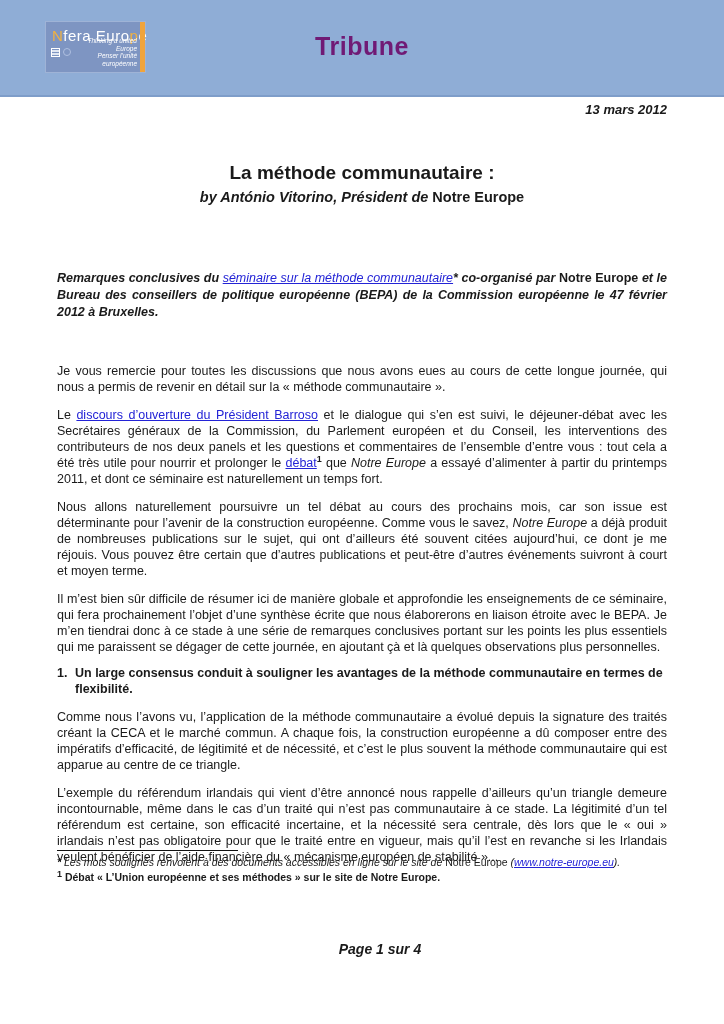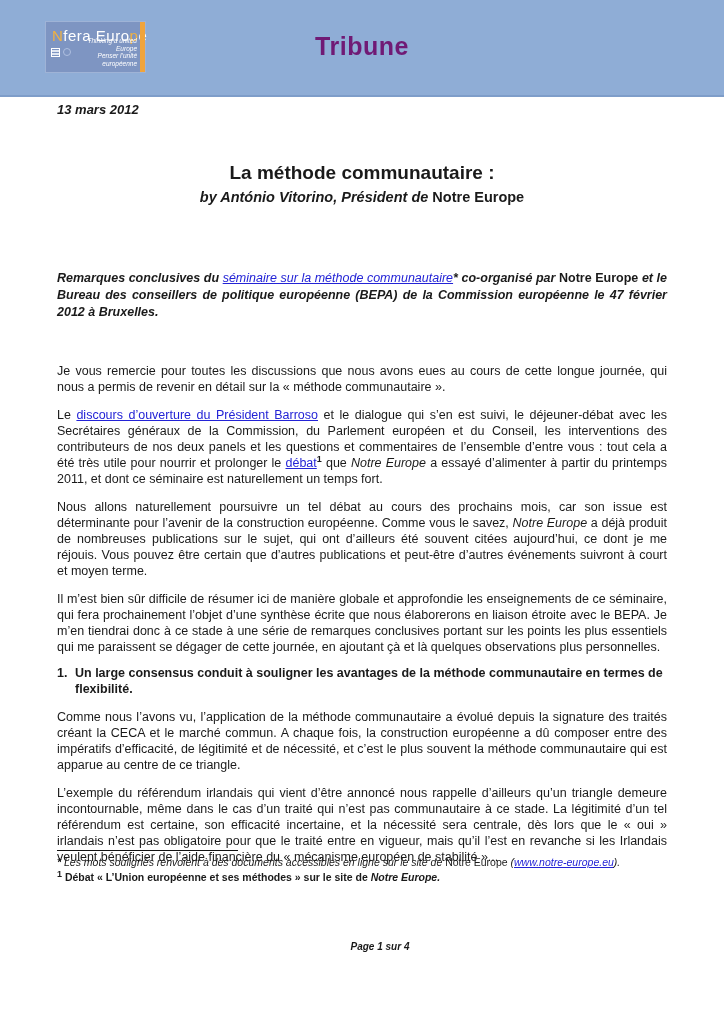--- a/index.html
+++ b/index.html
@@ -54,20 +54,21 @@
   }
   .banner-title {
     position:absolute; top:32px; left:0; width:100%;
     text-align:center;
     font-size:25px; font-weight:bold; color:#701a75;
     letter-spacing:0.5px;
   }
   
   .date-line {
     position:absolute; top:102px; left:57px; width:610px;
+    text-align:right;
     font-size:13px; font-weight:bold; font-style:italic;
   }
   
   .title-block {
     position:absolute; top:147px; left:30px; width:664px;
     text-align:center;
   }
   .title-line { font-size:19px; font-weight:bold; line-height:27px;margin-top:12px; }
   .byline { font-size:14.5px; font-weight:bold; font-style:italic; line-height:22px; }
   .byline .org { font-style:normal; }
@@ -99,26 +100,26 @@
   
   .footnotes {
     position:absolute; top:850px; left:57px; width:610px;
     font-size:10.5px; line-height:15px;
   }
   .fn-rule { width:181px; border-top:1.6px solid #111111; margin-bottom:4px; }
   .fn1 { font-style:italic; }
   .fn1 .fn-marker { font-weight:bold; }
   .fn1 .org { font-style:normal; }
   .fn2 { font-weight:bold; }
-  .fn2 .org { font-style:italic; }
+  .fn2 .org { }
   a.fnlink { color:#2323d6; text-decoration:underline; font-style:italic; }
   .page-num {
     position:absolute; top:941px; left:0; width:100%;
     text-align:center;
-    font-size:10px; font-weight:bold; font-style:italic;padding-left:36px;
+    font-size:14px; font-weight:bold; font-style:italic;padding-left:36px;
   }
 </style>
 </head>
 <body>
 
 <div class="page">
 
   <div class="banner">
     <div class="logo-box">
       <div class="logo-brand"><span class="accent">N</span><span>fera Euro</span><span class="accent">p</span><span>e</span></div>

